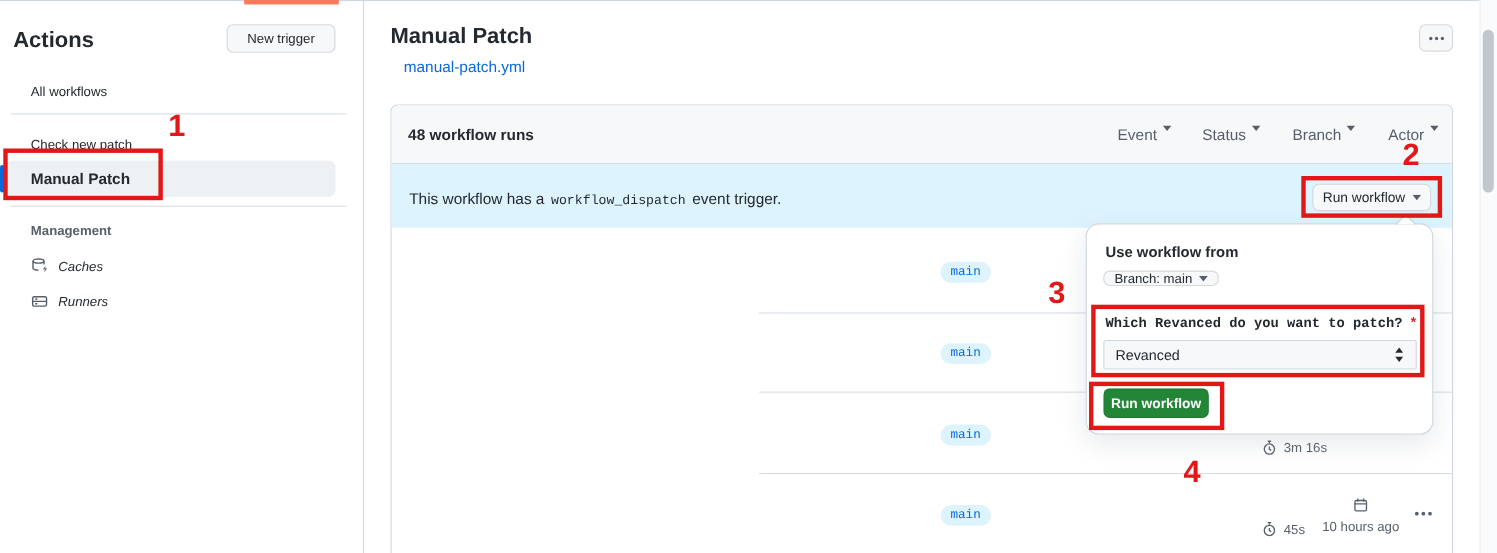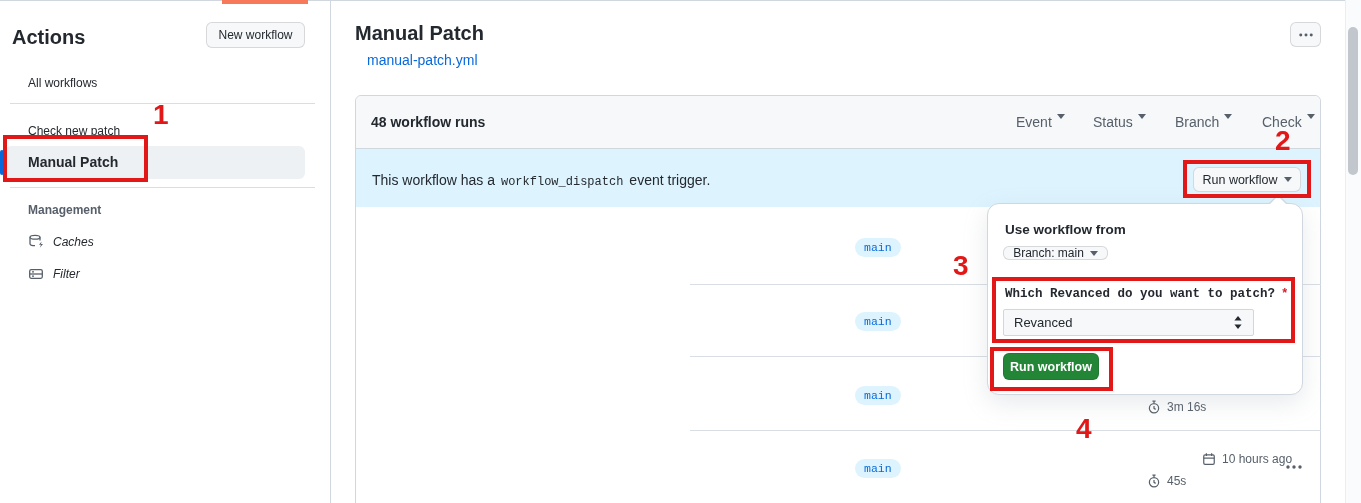--- a/index.html
+++ b/index.html
@@ -66,40 +66,40 @@
   .row-sep { left: 690px; width: 631px; height: 1px; background: #d8dee4; z-index: 2; }
   .sep1 { top: 284px; } .sep2 { top: 356px; } .sep3 { top: 430px; }
   .branch-badge {
     left: 855px; z-index: 2; background: #ddf4ff; color: #0969da;
     font-family: "Liberation Mono", "DejaVu Sans Mono", monospace; font-size: 11.5px;
     padding: 3px 9px; border-radius: 10px; cursor: pointer;
   }
   .b1 { top: 238px; } .b2 { top: 312px; } .b3 { top: 386px; } .b4 { top: 459px; }
   .meta { display: flex; align-items: center; gap: 6px; color: #57606a; font-size: 12px; z-index: 2; }
   .m-dur3 { left: 1147px; top: 400px; }
-  .m-date4 { left: 1202px; top: 452px; }
+  .m-date4 { left: 1202px; top: 452px; flex-direction: column; }
   .m-dur4 { left: 1147px; top: 474px; }
   .row-kebab { left: 1282px; top: 461px; z-index: 2; cursor: pointer; padding: 4px; }
 
   
   .popover {
     left: 987px; top: 203px; width: 316px; height: 192px; background: #fff;
     border: 1px solid #d0d7de; border-radius: 12px; box-shadow: 0 8px 24px rgba(140,149,159,0.2); z-index: 10;
   }
   .pop-caret-border { left: 1268px; top: 194px; width: 0; height: 0; z-index: 11;
     border-left: 10px solid transparent; border-right: 10px solid transparent; border-bottom: 10px solid #d0d7de; }
   .pop-caret-fill { left: 1270px; top: 196px; width: 0; height: 0; z-index: 12;
     border-left: 8px solid transparent; border-right: 8px solid transparent; border-bottom: 8px solid #fff; }
   .pop-title { left: 1005px; top: 222px; font-size: 13.5px; font-weight: 700; z-index: 12; }
   .branch-btn { left: 1003px; top: 246px; width: 105px; height: 14px; font-size: 12px; z-index: 12; }
   .input-label { left: 1005px; top: 287px; z-index: 12; font-family: "Liberation Mono", "DejaVu Sans Mono", monospace;
     font-size: 12.5px; font-weight: 700; display: flex; gap: 6px; }
   .req-star { color: #cf222e; }
   .select-field {
-    left: 1003px; top: 309px; width: 251px; height: 27px; background: #f6f8fa; border: 1px solid #d0d7de;
+    left: 1003px; top: 309px; width: 285px; height: 27px; background: #f6f8fa; border: 1px solid #d0d7de;
     border-radius: 2px; display: flex; align-items: center; justify-content: space-between; padding: 0 10px;
     font-size: 13px; z-index: 12; cursor: pointer;
   }
   .green-btn {
     left: 1003px; top: 353px; width: 96px; height: 27px; background: #238636; border: 1px solid rgba(31,35,40,0.15);
     border-radius: 6px; color: #fff; font-size: 12.5px; font-weight: 600;
     display: flex; align-items: center; justify-content: center; z-index: 12; cursor: pointer;
   }
 
   
@@ -121,21 +121,21 @@
 </head>
 <body>
 
 <div class="page">
 
   <div class="abs top-hairline"></div>
   <div class="abs orange-bar"></div>
 
   <div class="abs sb-title">Actions</div>
   <button class="abs btn new-wf">
-    <span>New workflow</span>
+    <span>New trigger</span>
   </button>
 
   <div class="abs sb-item sb-all">All workflows</div>
   <div class="abs sb-divider d1"></div>
   <div class="abs sb-item sb-check">Check new patch</div>
 
   <div class="abs sb-selected">
     <span class="sb-sel-label">Manual Patch</span>
   </div>
   <div class="abs sb-accent"></div>
@@ -156,21 +156,21 @@
   </div>
 
   <div class="abs sb-item sb-icon-item sb-runners">
     <span>
       <svg width="16" height="16" viewBox="0 0 16 16" fill="none" stroke="#57606a" stroke-width="1.3">
         <rect x="1.7" y="3.7" width="12.6" height="8.6" rx="1.5"></rect>
         <path d="M1.7 8h12.6"></path>
         <path d="M4 5.8h2M4 10.2h2"></path>
       </svg>
     </span>
-    <span>Filter</span>
+    <span>Runners</span>
   </div>
 
   <div class="abs sidebar-border"></div>
 
   <div class="abs page-title">Manual Patch</div>
   <div class="abs file-link">manual-patch.yml</div>
 
   <button class="abs btn top-kebab">
     <span>
       <svg width="14" height="4" viewBox="0 0 16 4" fill="#57606a">
@@ -203,21 +203,21 @@
   </div>
   <div class="abs filter f-branch">
     <span>Branch</span>
     <span>
         <svg width="8" height="5" viewBox="0 0 8 5" fill="#57606a">
           <path d="M0 0h8L4 5z"></path>
         </svg>
       </span>
   </div>
   <div class="abs filter f-actor">
-    <span>Check</span>
+    <span>Actor</span>
     <span>
         <svg width="8" height="5" viewBox="0 0 8 5" fill="#57606a">
           <path d="M0 0h8L4 5z"></path>
         </svg>
       </span>
   </div>
 
   <div class="abs banner"></div>
   <div class="abs banner-text">
     <span>This workflow has a</span>

